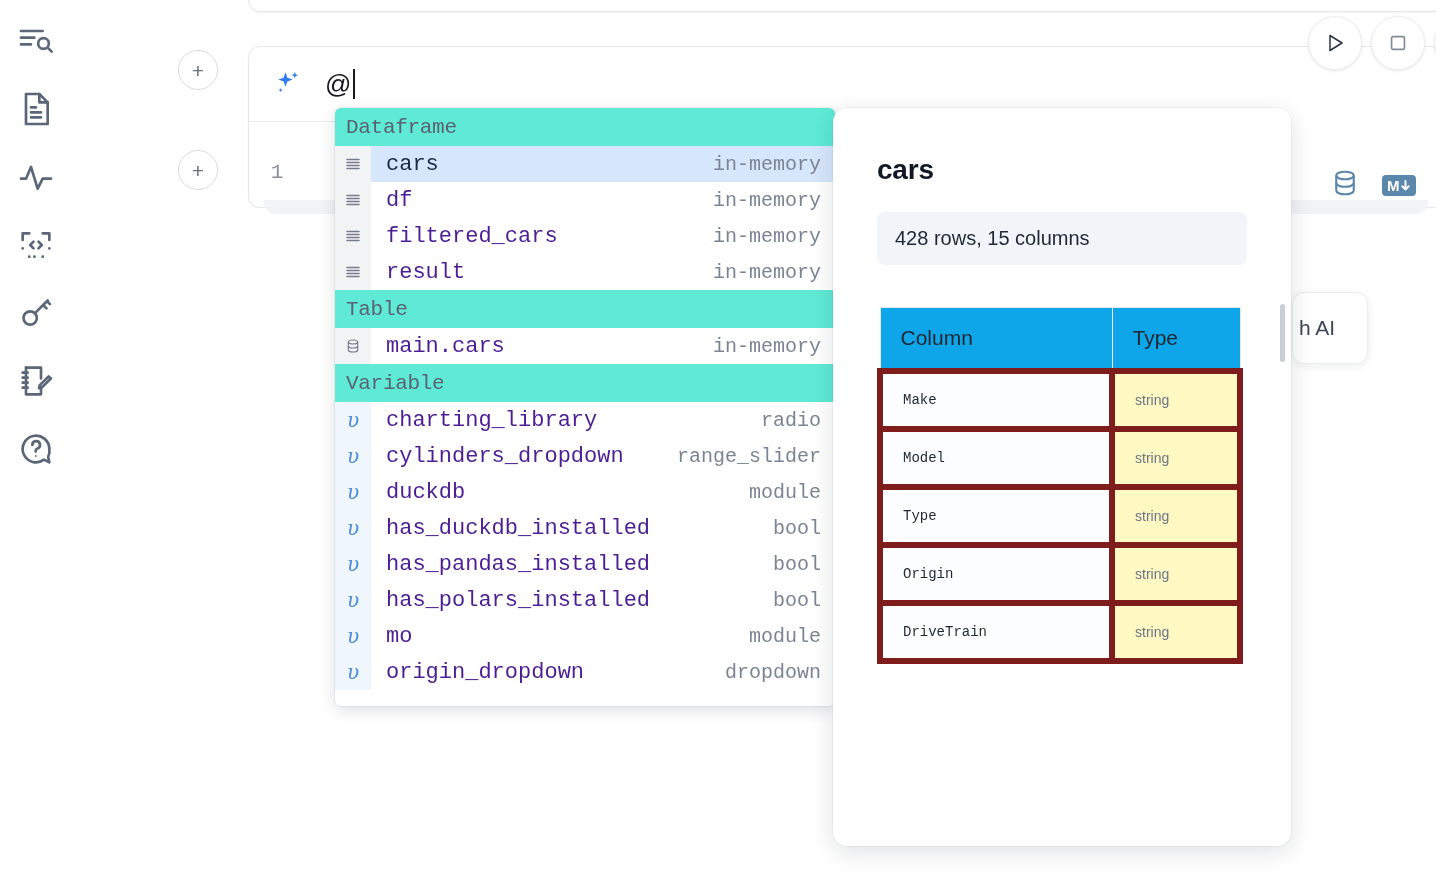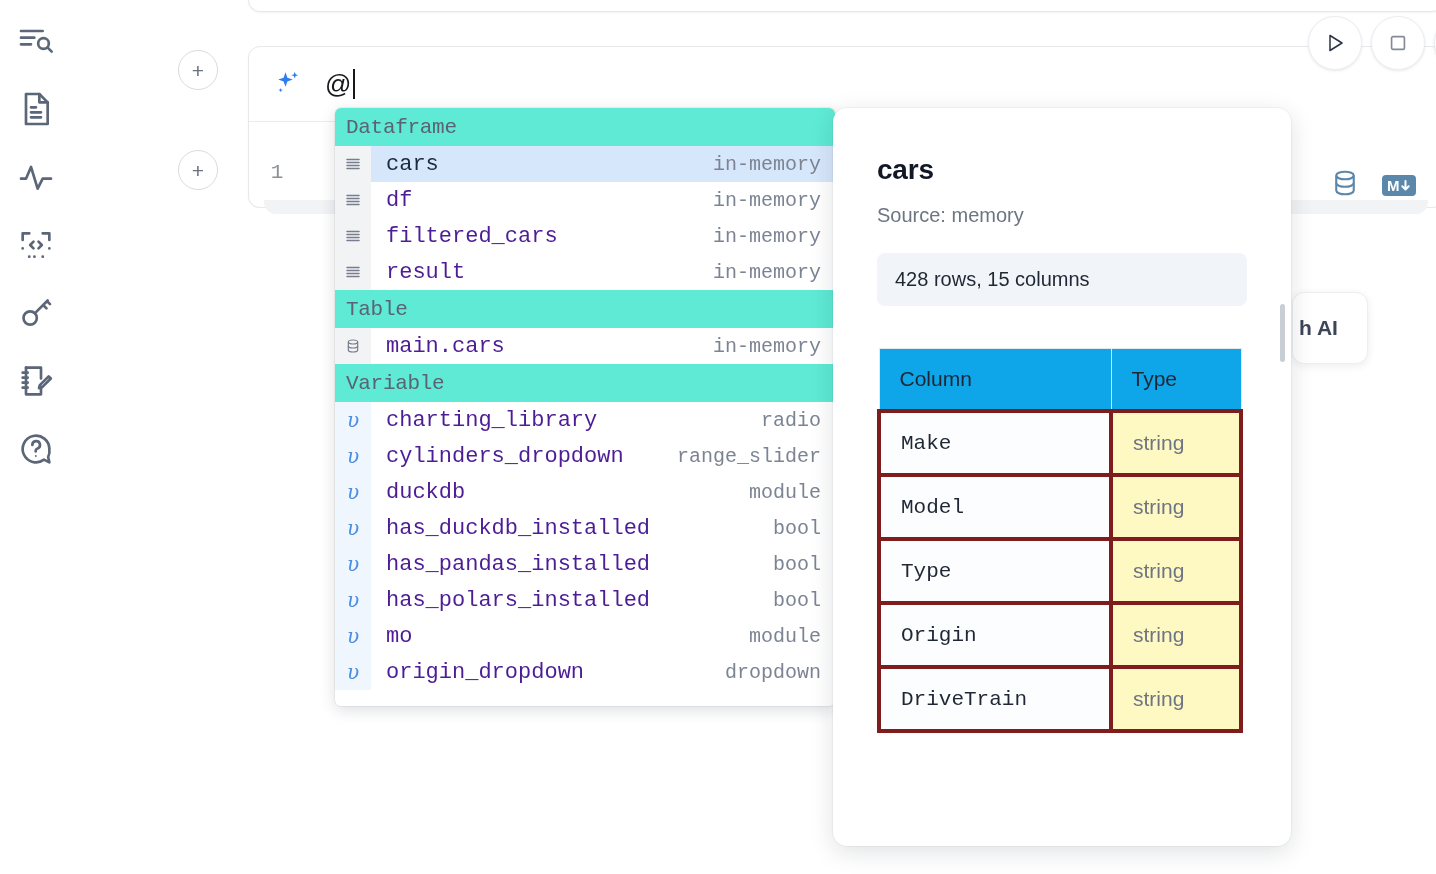--- a/index.html
+++ b/index.html
@@ -97,21 +97,21 @@
   }
 
   
   .ai-chip {
     position: absolute; left: 1292px; top: 292px; width: 76px; height: 72px;
     background: #ffffff; border: 1px solid #eceef1; border-radius: 12px;
     box-shadow: 0 2px 8px rgba(16,24,40,.08);
     display: flex; align-items: center; justify-content: flex-start;
     padding-left: 6px; overflow: hidden;
   }
-  .ai-chip-text { font-size: 21px; font-weight: 700; color: #3d4657; white-space: nowrap; }
+  .ai-chip-text { font-size: 21px; font-weight: 400; color: #3d4657; white-space: nowrap; }
 
   
   .ac {
     position: absolute; left: 335px; top: 108px; width: 500px; height: 598px;
     background: #ffffff; border-radius: 6px; overflow: hidden;
     box-shadow: 0 4px 16px rgba(16,24,40,.14), 0 0 0 1px rgba(16,24,40,.05);
     font-family: "Liberation Mono", monospace;
   }
   .ac-group {
     height: 38px; background: #5eead4; color: #5a6273; font-size: 21px;
@@ -151,21 +151,21 @@
     margin-top: 26px; background: #f1f4f8; border-radius: 8px;
     padding: 15px 18px; font-size: 20px; color: #1f2734;
   }
   .d-table { margin-top: 42px; width: 366px; border-collapse: collapse; table-layout: fixed; }
   .d-table th {
     background: #0ea5e9; border: 1px solid #e4e9f0; text-align: left;
     font-size: 21px; font-weight: 400; color: #1f2734; padding: 18px 20px;
   }
   .d-table th.c-col { width: 232px; }
   .d-table td {
-    border: 4px solid #7f1d1d; padding: 18px 20px; font-size: 21px;
+    border: 6px solid #7f1d1d; padding: 18px 20px; font-size: 14px;
   }
   .d-table td.col-name { font-family: "Liberation Mono", monospace; color: #1f2734; background: #fcfdfe; }
   .d-table td.col-type { color: #6d7584; background: #fef9c3; }
 
   
   .d-scroll {
     position: absolute; right: 6px; top: 196px; width: 5px; height: 58px;
     background: #c9ced6; border-radius: 3px;
   }
 </style>
@@ -375,21 +375,20 @@
         <div class="ac-item var">
           <span class="ic">υ</span>
           <span class="nm">origin_dropdown</span>
           <span class="ty">dropdown</span>
         </div>
       </div>
   </div>
 
   <div class="detail">
     <div class="d-title">cars</div>
-    <div class="d-source">Source: memory</div>
     <div class="d-stats">428 rows, 15 columns</div>
     <table class="d-table">
       <thead>
         <tr>
           <th class="c-col">Column</th>
           <th>Type</th>
         </tr>
       </thead>
       <tbody id="detail-rows">
           <tr>

